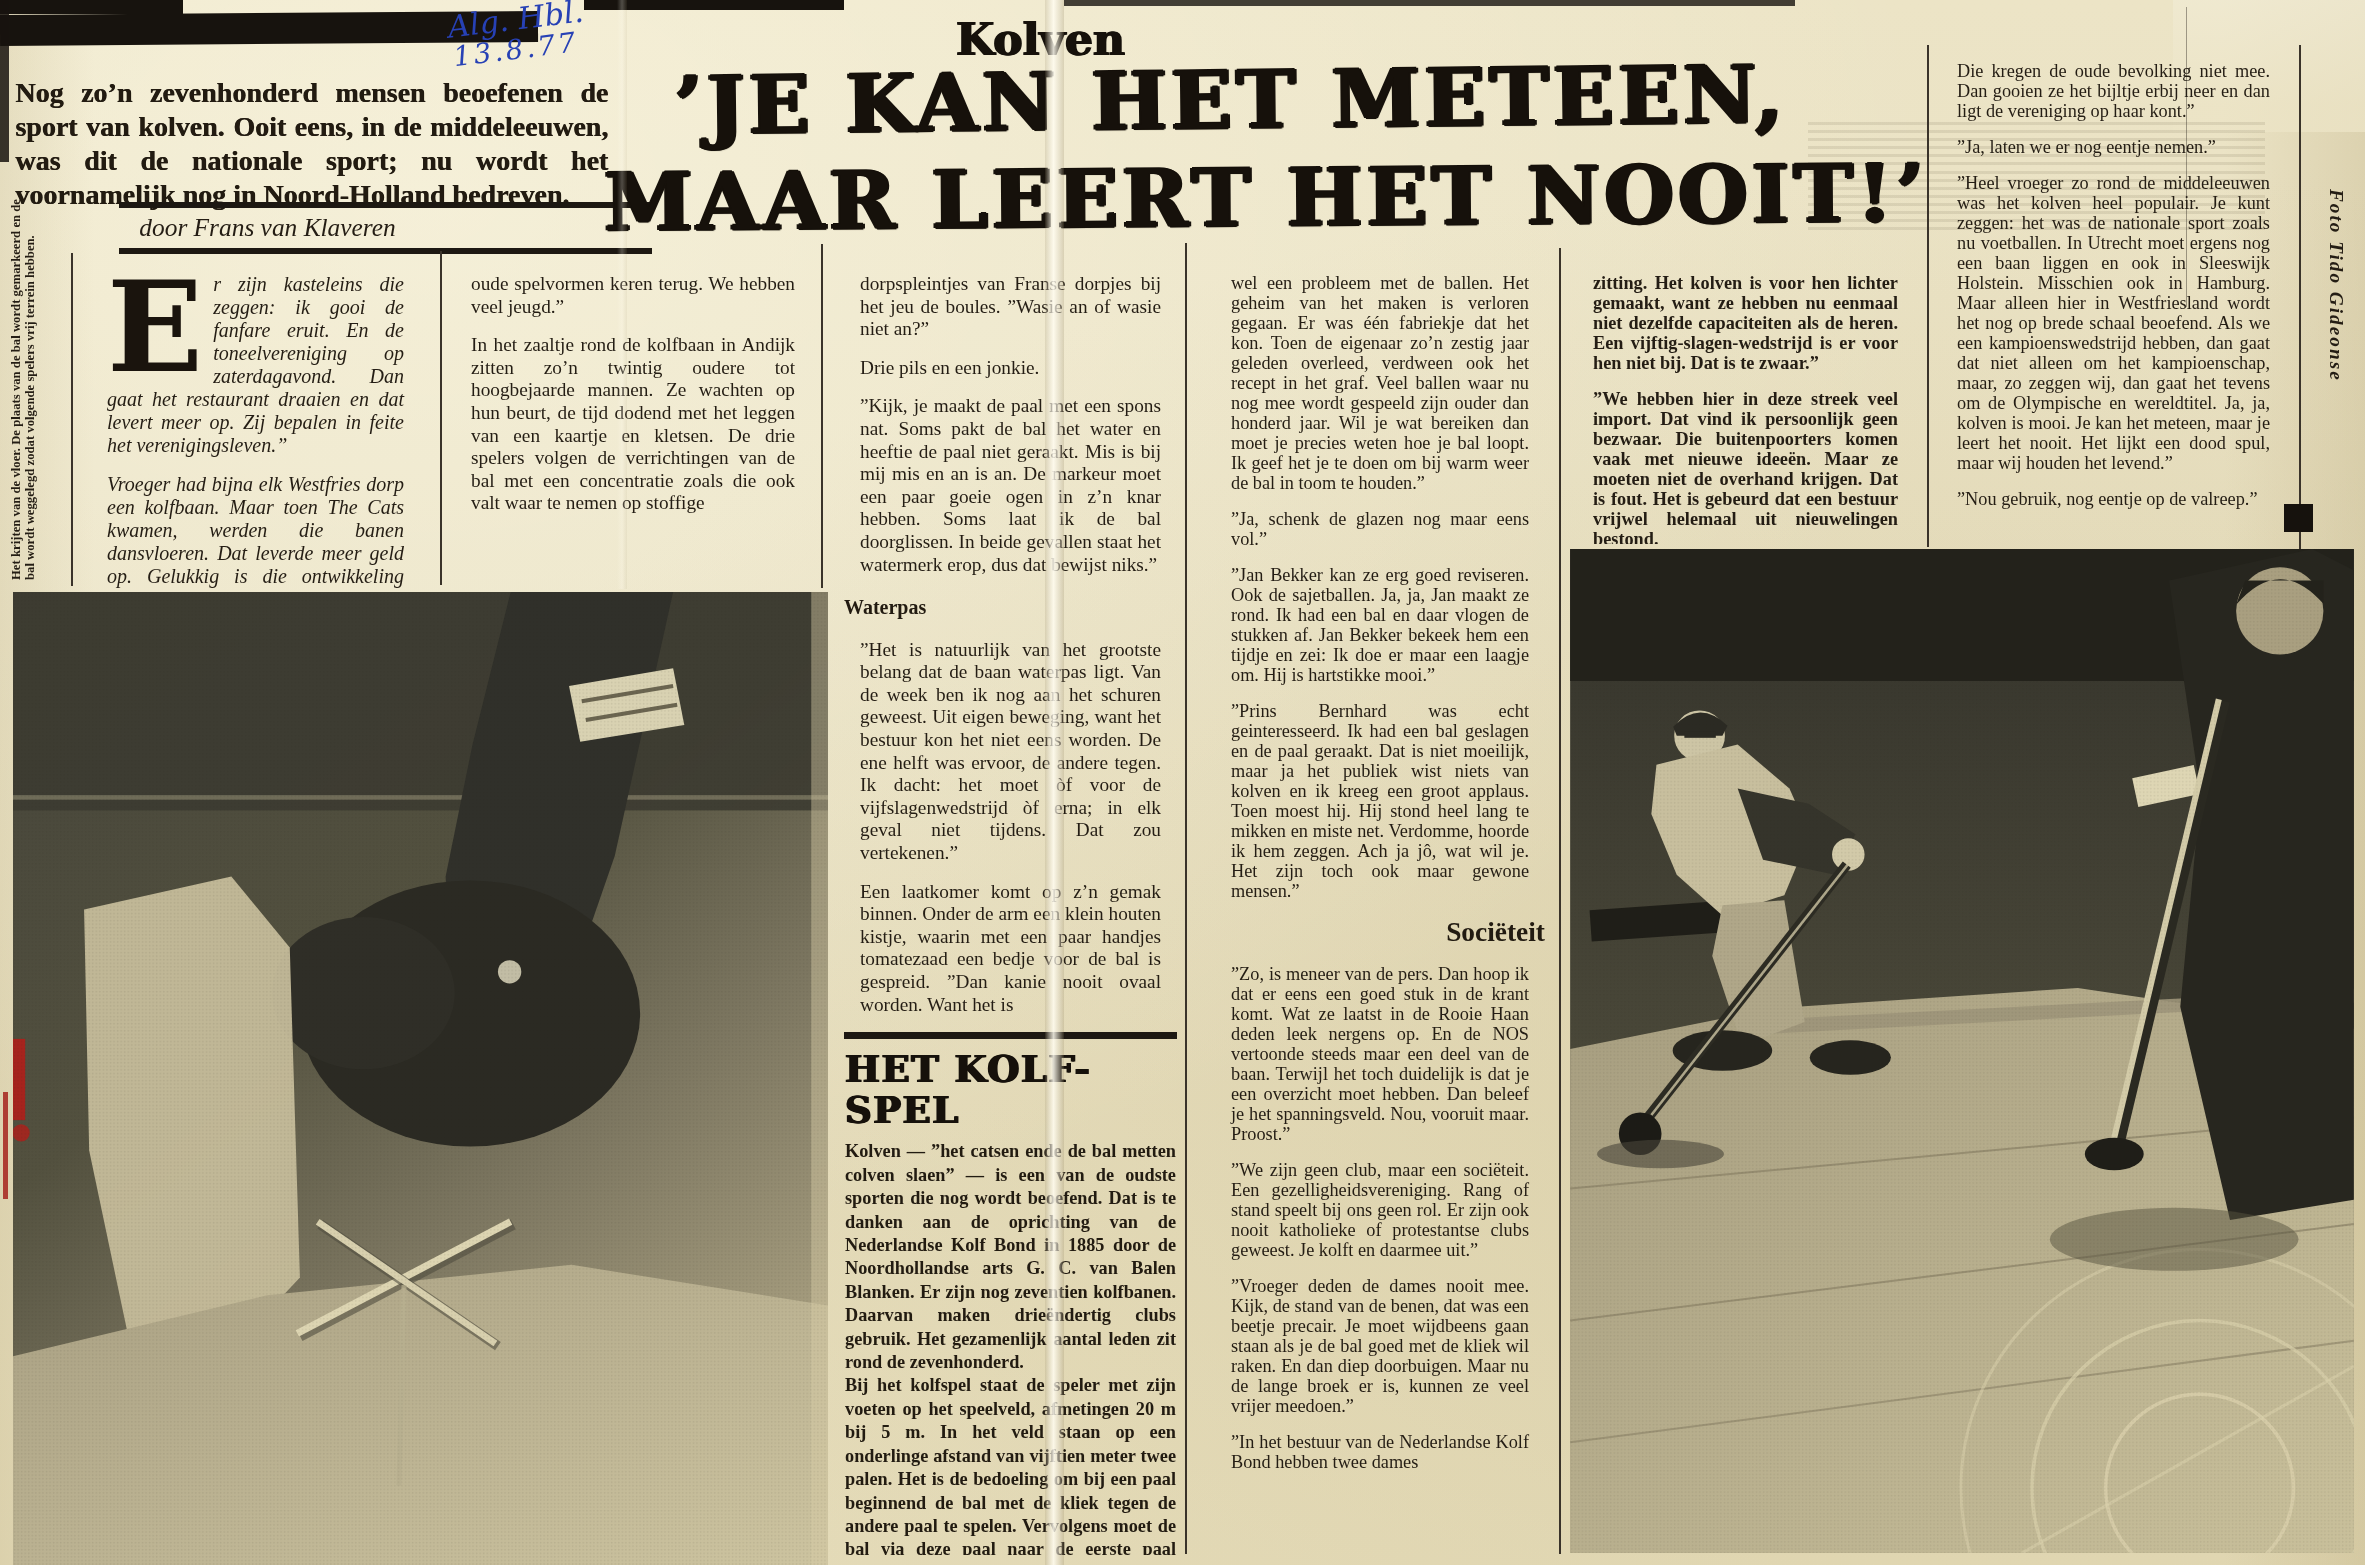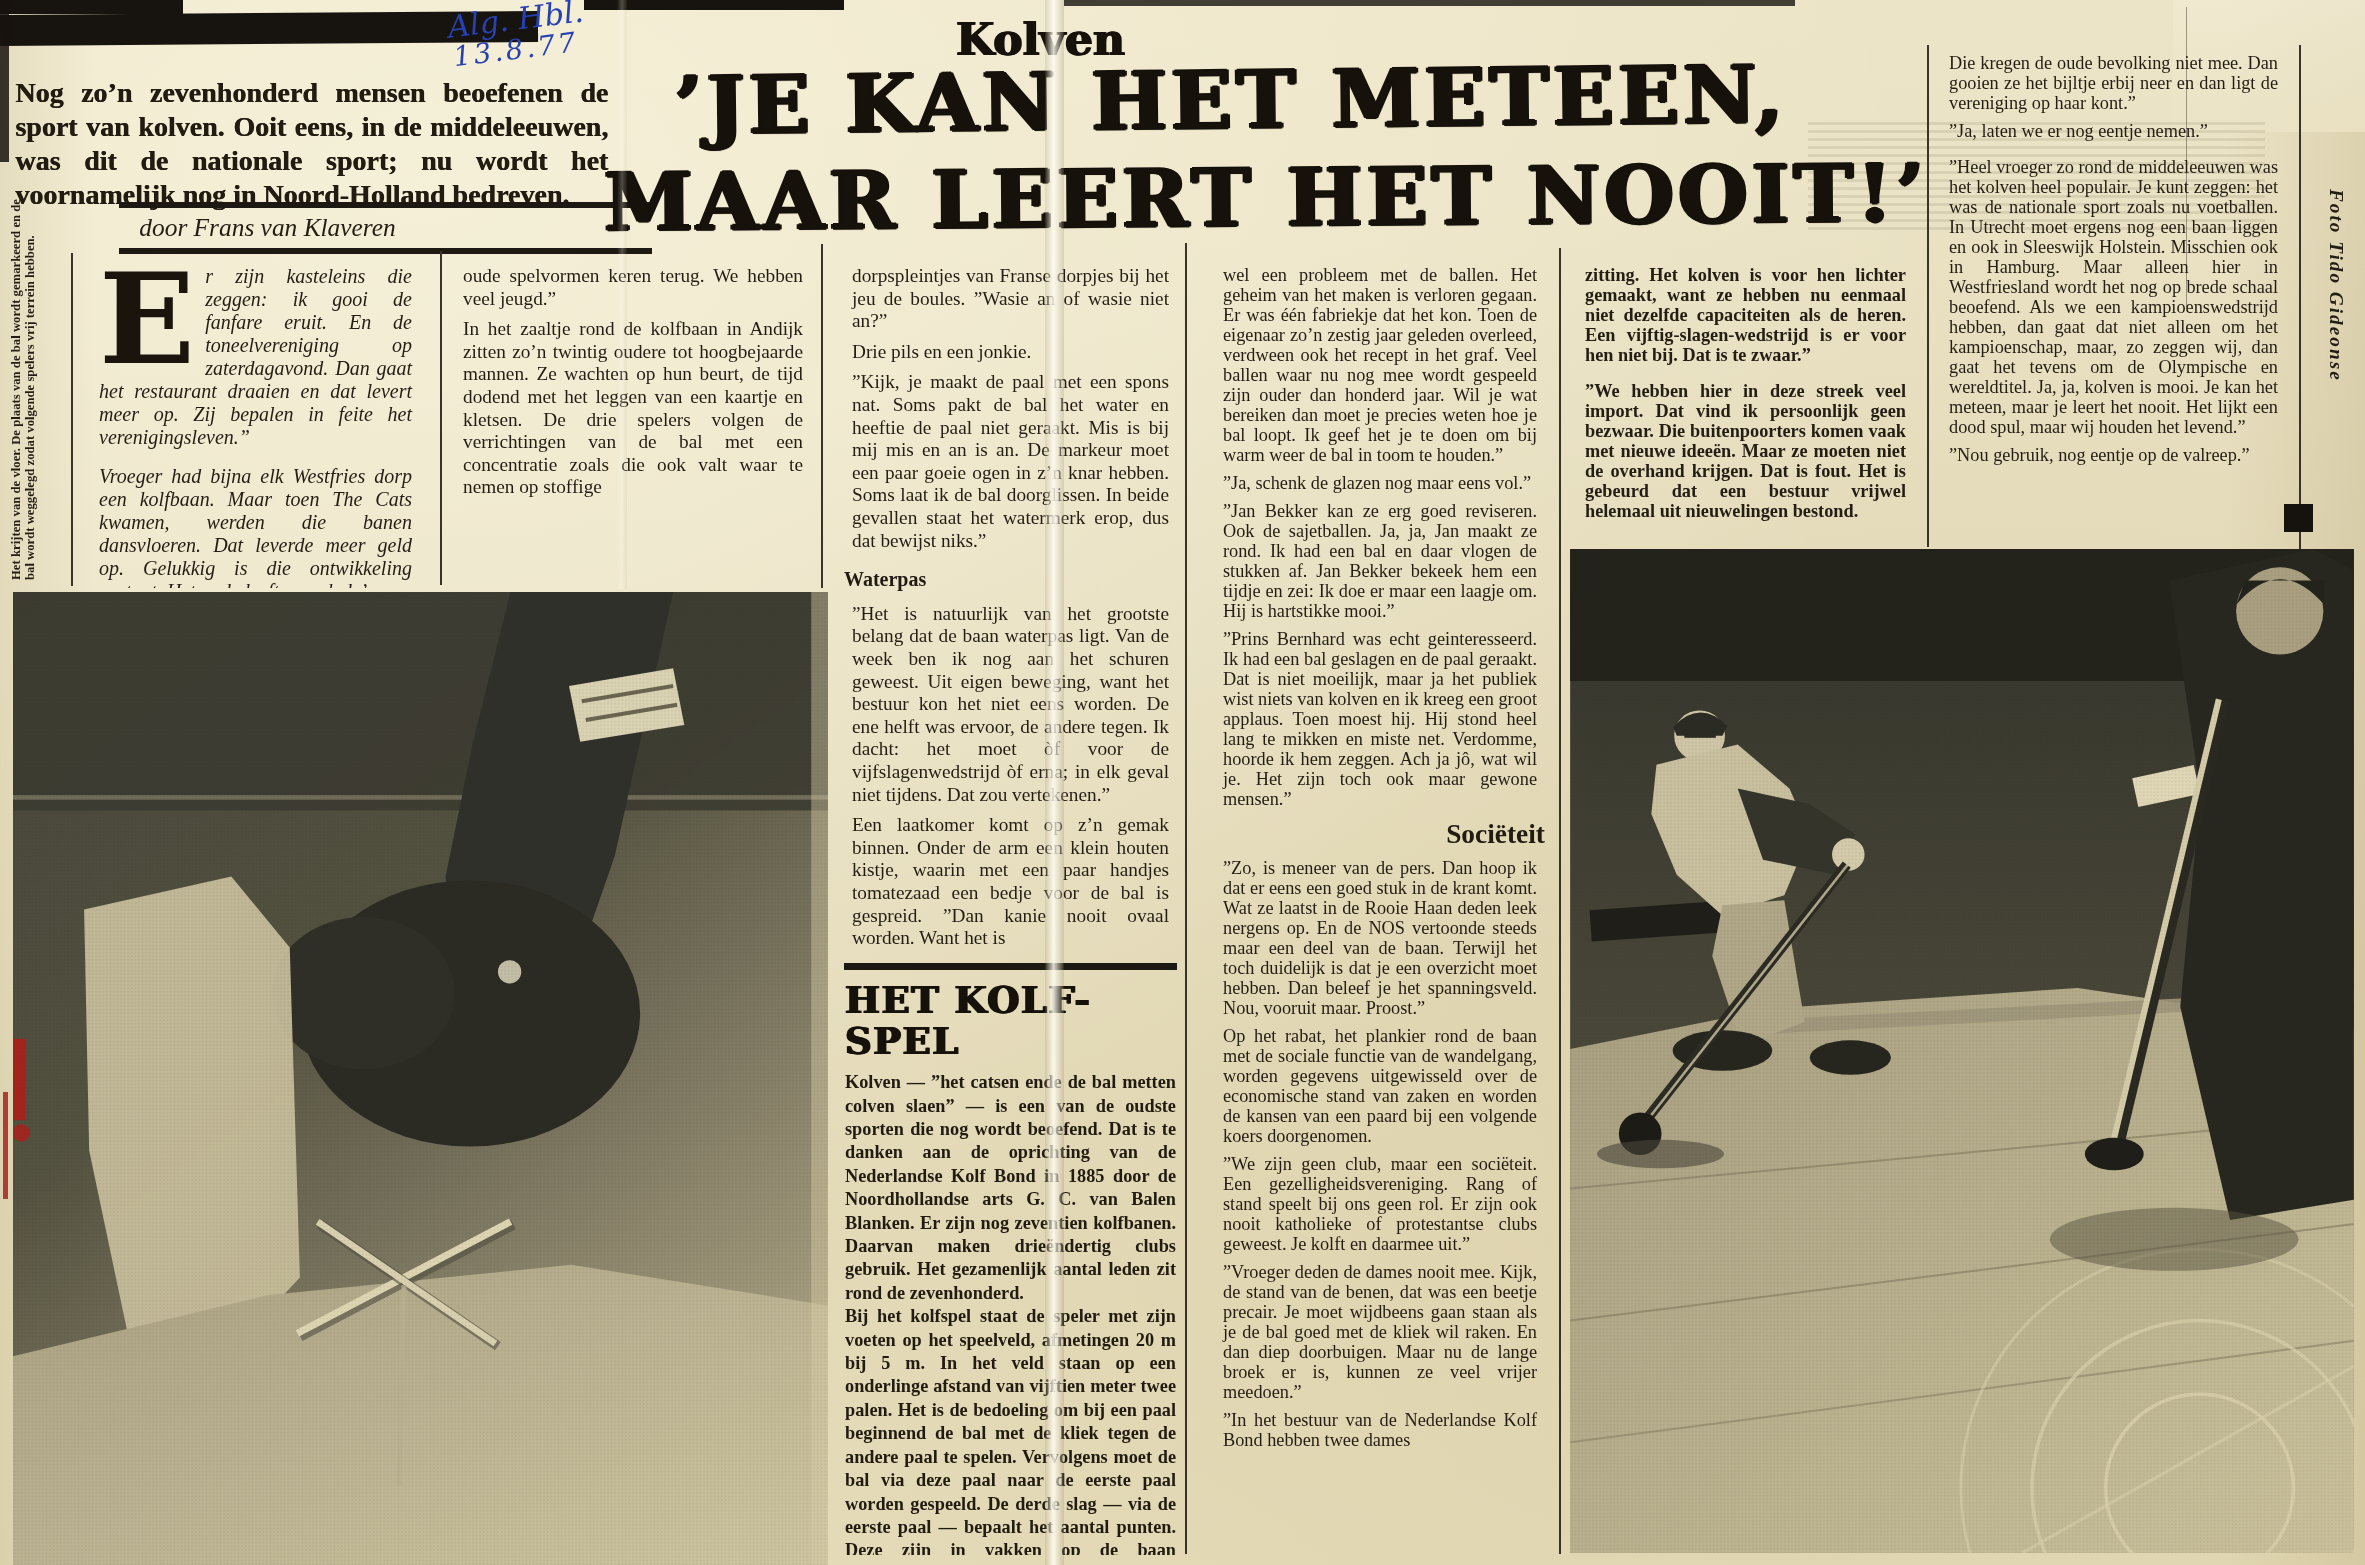--- a/index.html
+++ b/index.html
@@ -28,21 +28,21 @@
               font-style:italic;font-size:25.4px;color:#241d14;}
   
   .handwriting{font-family:"DejaVu Serif",serif;font-style:italic;color:#2741b5;transform:rotate(-7deg);transform-origin:0 0;}
   .handwriting .l1{font-size:30.5px;line-height:31.5px;}
   .handwriting .l2{font-size:27.4px;line-height:28.4px;margin-left:2px;letter-spacing:3px;}
   
   .vrule{width:1.5px;background:#3a332a;}
   .vrule.faint{opacity:.45;width:1px;}
   
   .col{overflow:hidden;text-align:justify;}
-  .col p{margin:8px;}
+  .col p{margin:16px;}
   .col p.gap{margin-top:16.2px;}
   .leftpage{font-size:19.3px;line-height:22.6px;}
   .rightpage{font-size:18.3px;line-height:20px;}
   .col1{font-style:italic;font-size:20px;line-height:23px;}
   .dropcap{float:left;font-style:normal;font-family:"DejaVu Serif",serif;font-weight:900;
            font-size:126px;line-height:102px;margin:3px 10.2px 0 0;color:#1a140d;}
   .subhead{font-size:20px;line-height:30.5px;font-weight:bold;margin:12.2px 0 7.1px 0;text-align:left;color:#221b11;}
   .rightpage .subhead{font-size:27.4px;margin:10.2px 0 6.1px 0;text-align:right;}
   
   .kolf-box{margin-top:13.2px;border-top:7.6px solid #1d1812;border-bottom:7.6px solid #1d1812;padding:10.2px 1px 12.2px 1px;}
@@ -122,21 +122,20 @@
         <p>Bij het kolfspel staat de speler met zijn voeten op het speelveld, afmetingen 20 m bij 5 m. In het veld staan op een onderlinge afstand van vijftien meter twee palen. Het is de bedoeling om bij een paal beginnend de bal met de kliek tegen de andere paal te spelen. Vervolgens moet de bal via deze paal naar de eerste paal worden gespeeld. De derde slag — via de eerste paal — bepaalt het aantal punten. Deze zijn in vakken op de baan aangegeven.</p>
       </div>
     </div>
   <div class="abs col rightpage" style="left:1215px;top:257px;width:330px;height:1298px;">
       <p class="para">wel een probleem met de ballen. Het geheim van het maken is verloren gegaan. Er was één fabriekje dat het kon. Toen de eigenaar zo’n zestig jaar geleden overleed, verdween ook het recept in het graf. Veel ballen waar nu nog mee wordt gespeeld zijn ouder dan honderd jaar. Wil je wat bereiken dan moet je precies weten hoe je bal loopt. Ik geef het je te doen om bij warm weer de bal in toom te houden.”</p>
       <p class="para">”Ja, schenk de glazen nog maar eens vol.”</p>
       <p class="para">”Jan Bekker kan ze erg goed reviseren. Ook de sajetballen. Ja, ja, Jan maakt ze rond. Ik had een bal en daar vlogen de stukken af. Jan Bekker bekeek hem een tijdje en zei: Ik doe er maar een laagje om. Hij is hartstikke mooi.”</p>
       <p class="para">”Prins Bernhard was echt geinteresseerd. Ik had een bal geslagen en de paal geraakt. Dat is niet moeilijk, maar ja het publiek wist niets van kolven en ik kreeg een groot applaus. Toen moest hij. Hij stond heel lang te mikken en miste net. Verdomme, hoorde ik hem zeggen. Ach ja jô, wat wil je. Het zijn toch ook maar gewone mensen.”</p>
       <h3 class="subhead">Sociëteit</h3>
       <p class="para">”Zo, is meneer van de pers. Dan hoop ik dat er eens een goed stuk in de krant komt. Wat ze laatst in de Rooie Haan deden leek nergens op. En de NOS vertoonde steeds maar een deel van de baan. Terwijl het toch duidelijk is dat je een overzicht moet hebben. Dan beleef je het spanningsveld. Nou, vooruit maar. Proost.”</p>
-      <p class="para">Op het rabat, het plankier rond de baan met de sociale functie van de wandelgang, worden gegevens uitgewisseld over de economische stand van zaken en worden de kansen van een paard bij een volgende koers doorgenomen.</p>
       <p class="para">”We zijn geen club, maar een sociëteit. Een gezelligheidsvereniging. Rang of stand speelt bij ons geen rol. Er zijn ook nooit katholieke of protestantse clubs geweest. Je kolft en daarmee uit.”</p>
       <p class="para">”Vroeger deden de dames nooit mee. Kijk, de stand van de benen, dat was een beetje precair. Je moet wijdbeens gaan staan als je de bal goed met de kliek wil raken. En dan diep doorbuigen. Maar nu de lange broek er is, kunnen ze veel vrijer meedoen.”</p>
       <p class="para">”In het bestuur van de Nederlandse Kolf Bond hebben twee dames</p>
     </div>
   <div class="abs col rightpage" style="left:1577px;top:257px;width:337px;height:287px;font-weight:bold;">
       <p class="para">zitting. Het kolven is voor hen lichter gemaakt, want ze hebben nu eenmaal niet dezelfde capaciteiten als de heren. Een vijftig-slagen-wedstrijd is er voor hen niet bij. Dat is te zwaar.”</p>
       <p class="para gap">”We hebben hier in deze streek veel import. Dat vind ik persoonlijk geen bezwaar. Die buitenpoorters komen vaak met nieuwe ideeën. Maar ze moeten niet de overhand krijgen. Dat is fout. Het is gebeurd dat een bestuur vrijwel helemaal uit nieuwelingen bestond.</p>
     </div>
   <div class="abs col rightpage" style="left:1941px;top:45px;width:345px;height:487px;">
       <p class="para">Die kregen de oude bevolking niet mee. Dan gooien ze het bijltje erbij neer en dan ligt de vereniging op haar kont.”</p>

